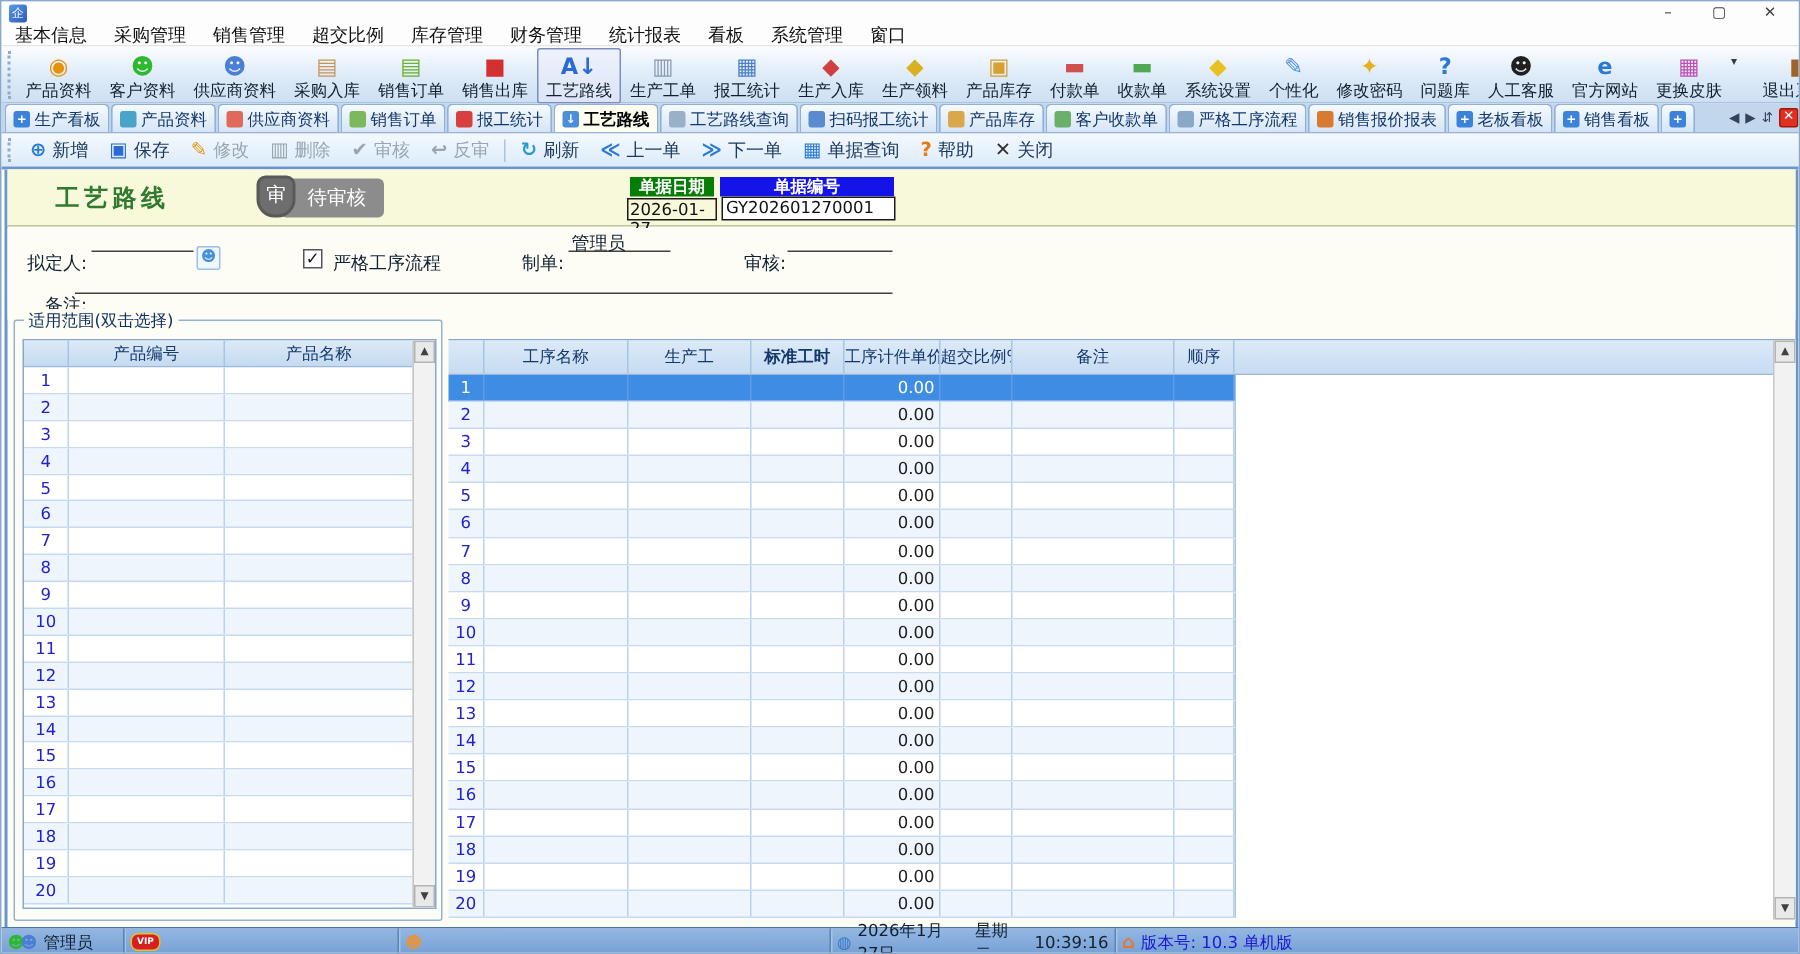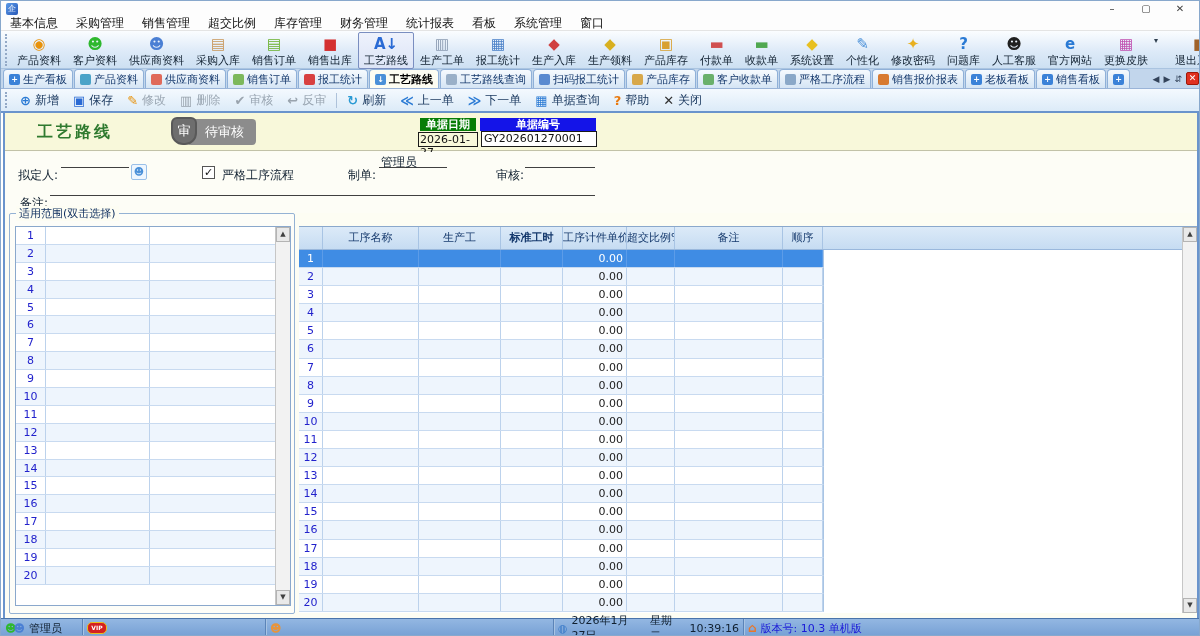--- a/index.html
+++ b/index.html
@@ -371,27 +371,32 @@
     <div class="doc-fields">
       <div class="f-label" style="left:13px; top:15px;">拟定人:</div>
       <div class="u-line" style="left:56px; top:2px; width:68px;"></div>
       <div class="lookup-btn">☻</div>
       <div class="checkbox"><span>✓</span></div>
       <div class="f-label" style="left:217px; top:15px;">严格工序流程</div>
       <div class="f-label" style="left:343px; top:15px;">制单:</div>
       <div class="u-line" style="left:374px; top:2px; width:68px;">管理员</div>
       <div class="f-label" style="left:491px; top:15px;">审核:</div>
       <div class="u-line" style="left:520px; top:2px; width:70px;"></div>
-      <div class="f-label" style="left:15px; top:43px;">备注:</div>
+      <div class="f-label" style="left:25px; top:43px;">备注:</div>
       <div class="u-line" style="left:45px; top:30px; width:545px;"></div>
     </div>
 
     <div class="left-group">
       <div class="group-legend">适用范围(双击选择)</div>
       <div class="left-table">
+        <div class="lt-header" id="lt-header">
+            <div class="hc" style="width: 30px;"></div>
+            <div class="hc" style="width: 104px;">产品编号</div>
+            <div class="hc" style="width: 126px;">产品名称</div>
+          </div>
         <div id="lt-body">
             <div class="lt-row">
               <div class="c rn" style="width: 30px;">1</div>
               <div class="c" style="width: 104px;"></div>
               <div class="c" style="width: 126px;"></div>
             </div>
             <div class="lt-row alt">
               <div class="c rn" style="width: 30px;">2</div>
               <div class="c" style="width: 104px;"></div>
               <div class="c" style="width: 126px;"></div>

